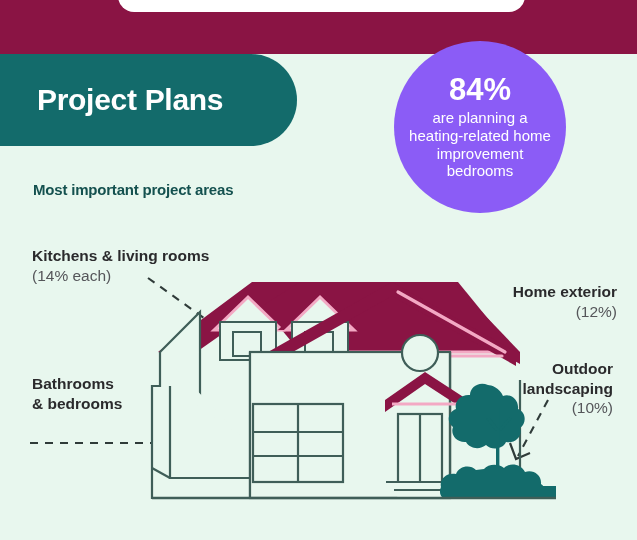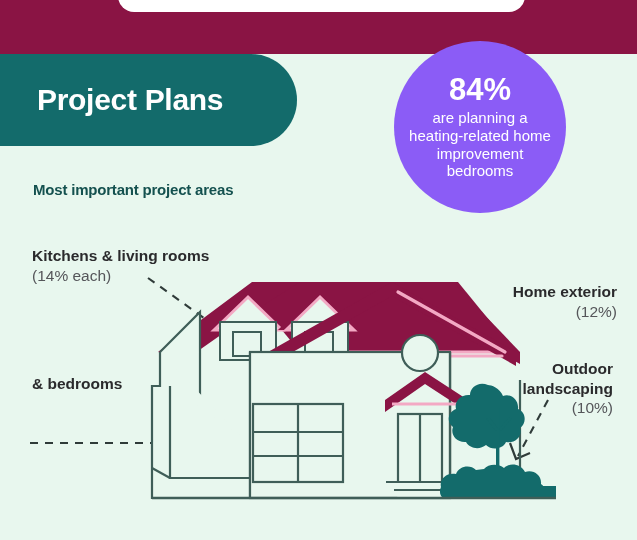--- a/index.html
+++ b/index.html
@@ -269,20 +269,21 @@
 
     <line x1="152" y1="498" x2="556" y2="498" stroke="#3f5e58" stroke-width="2.4"></line>
   </svg>
 
   <div class="callout" id="callout-kitchens">
     <span class="cl-title">Kitchens &amp; living rooms</span>
     <span class="cl-pct">(14% each)</span>
   </div>
 
   <div class="callout" id="callout-bathrooms">
+    <span class="cl-title">Bathrooms</span>
     <span class="cl-title">&amp; bedrooms</span>
   </div>
 
   <div class="callout right-align" id="callout-exterior">
     <span class="cl-title">Home exterior</span>
     <span class="cl-pct">(12%)</span>
   </div>
 
   <div class="callout right-align" id="callout-landscaping">
     <span class="cl-title">Outdoor</span>

